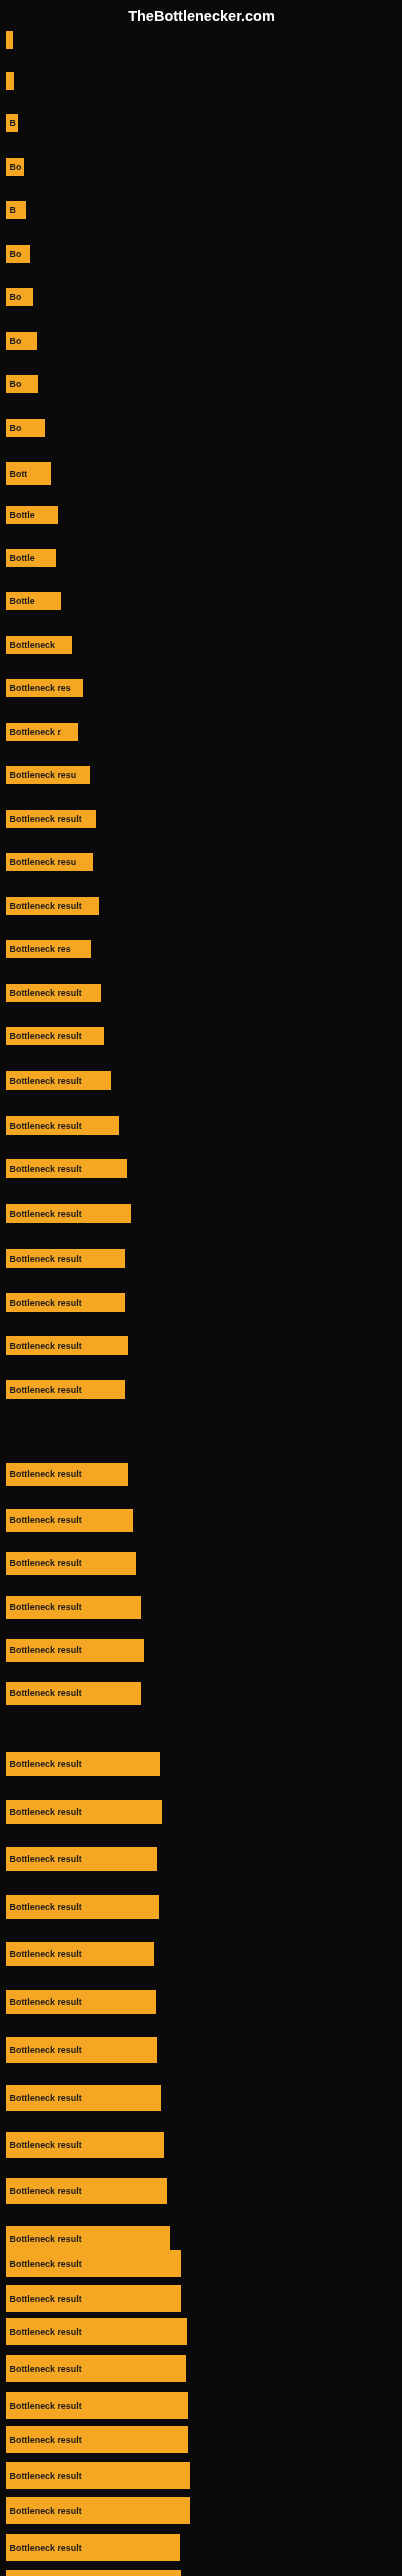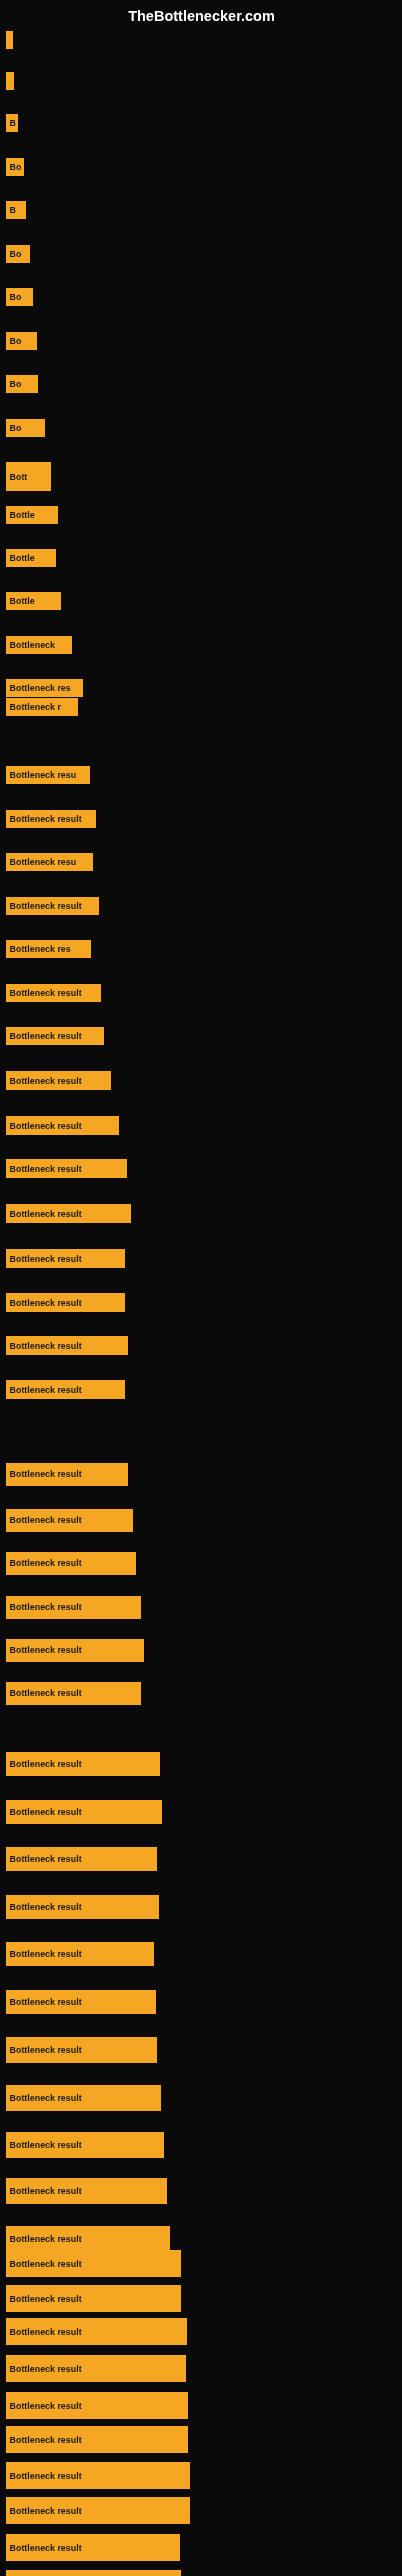--- a/index.html
+++ b/index.html
@@ -89,21 +89,21 @@
       <div class="bar" style="width: 32px; height: 17.7px;">
         <span class="bar-label">Bo</span>
       </div>
     </div>
     <div class="bar-container" style="top: 419px;">
       <div class="bar" style="width: 39px; height: 17.7px;">
         <span class="bar-label">Bo</span>
       </div>
     </div>
     <div class="bar-container" style="top: 462px;">
-      <div class="bar" style="width: 45px; height: 29px;">
+      <div class="bar" style="width: 45px; height: 23px;">
         <span class="bar-label">Bott</span>
       </div>
     </div>
     <div class="bar-container" style="top: 506px;">
       <div class="bar" style="width: 52px; height: 17.7px;">
         <span class="bar-label">Bottle</span>
       </div>
     </div>
     <div class="bar-container" style="top: 549px;">
       <div class="bar" style="width: 50px; height: 17.7px;">
@@ -118,21 +118,21 @@
     <div class="bar-container" style="top: 636px;">
       <div class="bar" style="width: 66px; height: 17.7px;">
         <span class="bar-label">Bottleneck</span>
       </div>
     </div>
     <div class="bar-container" style="top: 679px;">
       <div class="bar" style="width: 77px; height: 17.7px;">
         <span class="bar-label">Bottleneck res</span>
       </div>
     </div>
-    <div class="bar-container" style="top: 698px;">
+    <div class="bar-container" style="top: 723px;">
       <div class="bar" style="width: 72px; height: 17.7px;">
         <span class="bar-label">Bottleneck r</span>
       </div>
     </div>
     <div class="bar-container" style="top: 766px;">
       <div class="bar" style="width: 84px; height: 17.7px;">
         <span class="bar-label">Bottleneck resu</span>
       </div>
     </div>
     <div class="bar-container" style="top: 810px;">

